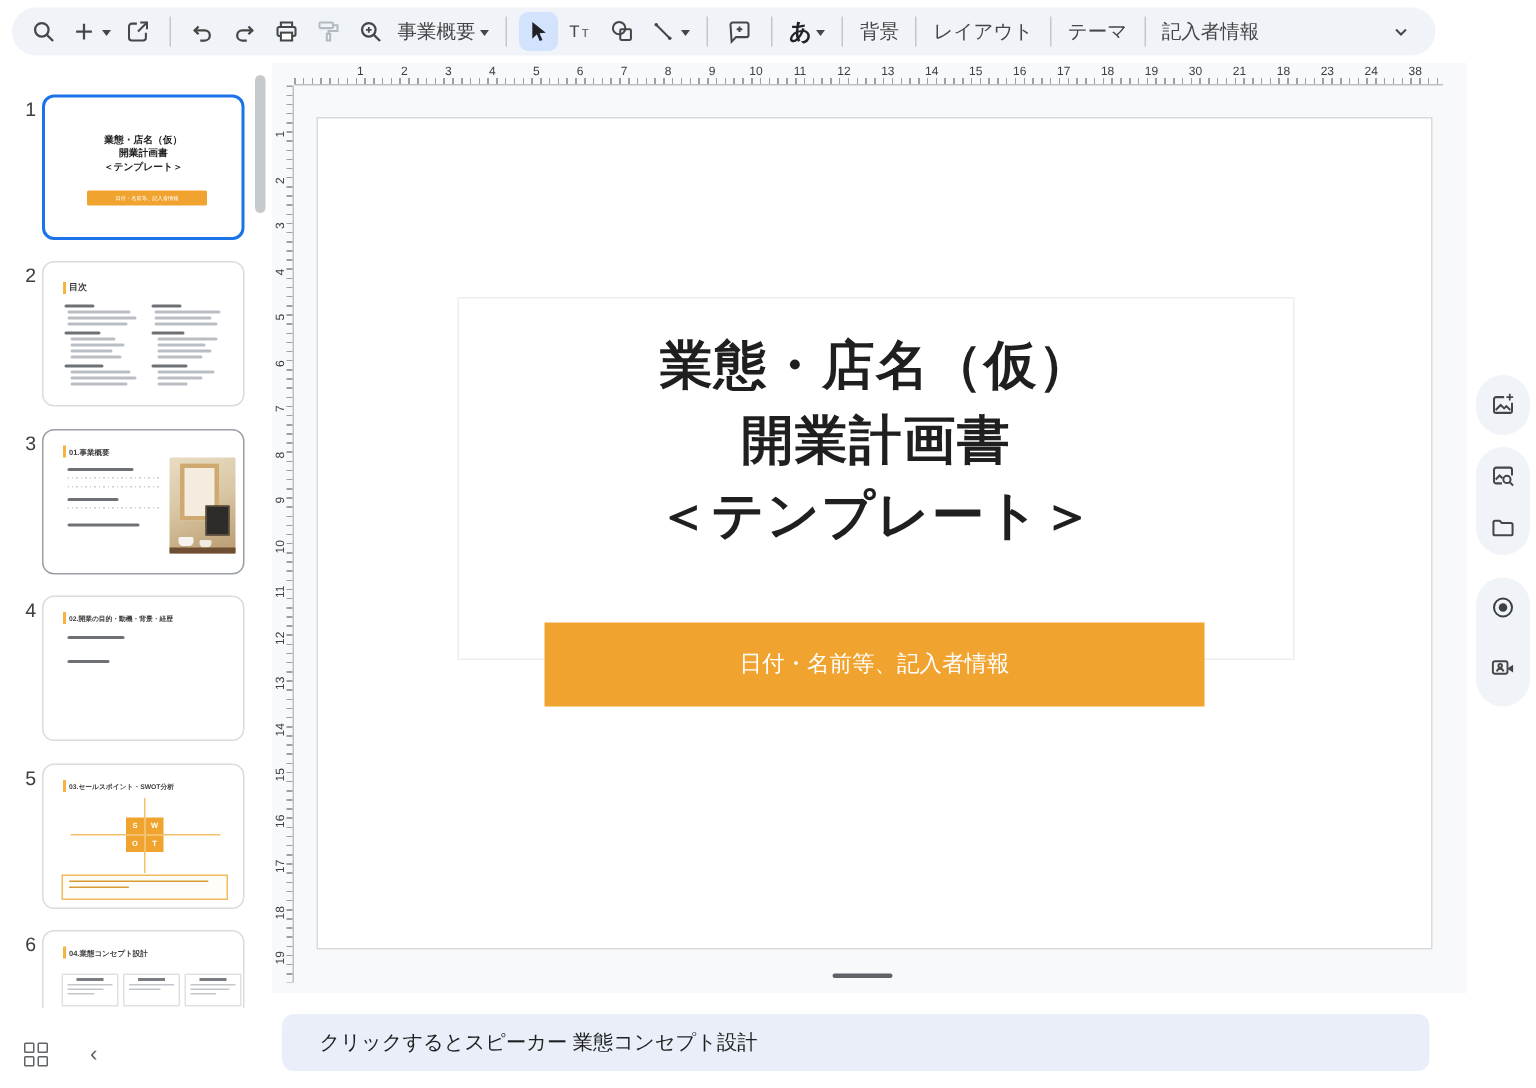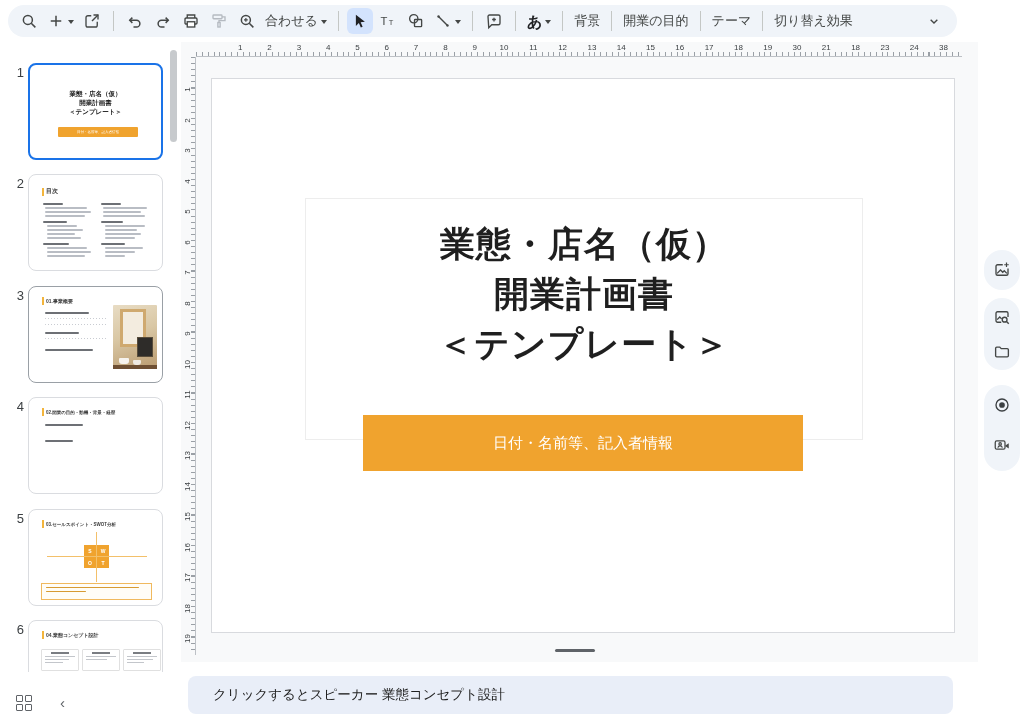--- a/index.html
+++ b/index.html
@@ -192,21 +192,21 @@
     <button class="tbtn">
       <span>
           <svg width="18" height="18" viewBox="0 0 24 24" fill="none" stroke="#444746" stroke-width="2">
             <circle cx="10.5" cy="10.5" r="6"></circle>
             <line x1="15" y1="15" x2="20.5" y2="20.5"></line>
             <path d="M10.5 8v5M8 10.5h5" stroke-width="1.6"></path>
           </svg>
         </span>
     </button>
     <button class="tbtn">
-      <span class="tbtn-text">合わせる</span>
+      <span class="tbtn-text">事業概要</span>
       <span class="caret"></span>
     </button>
     <span class="tdiv"></span>
     <button class="tbtn active">
       <span>
           <svg width="18" height="18" viewBox="0 0 24 24" fill="#202124">
             <path d="M6.5 3.5v15l4-4 2.6 6 2.4-1-2.6-5.9 5.6-.6z"></path>
           </svg>
         </span>
     </button>
@@ -249,29 +249,29 @@
     <button class="tbtn">
       <span class="glyph-a">あ</span>
       <span class="caret"></span>
     </button>
     <span class="tdiv"></span>
     <button class="tbtn">
       <span class="tbtn-text">背景</span>
     </button>
     <span class="tdiv"></span>
     <button class="tbtn">
-      <span class="tbtn-text">開業の目的</span>
+      <span class="tbtn-text">レイアウト</span>
     </button>
     <span class="tdiv"></span>
     <button class="tbtn">
       <span class="tbtn-text">テーマ</span>
     </button>
     <span class="tdiv"></span>
     <button class="tbtn">
-      <span class="tbtn-text">切り替え効果</span>
+      <span class="tbtn-text">記入者情報</span>
     </button>
     <span class="tspacer"></span>
     <button class="tbtn">
       <span>
           <svg width="16" height="16" viewBox="0 0 24 24" fill="none" stroke="#444746" stroke-width="2">
             <path d="M7 10l5 5 5-5"></path>
           </svg>
         </span>
     </button>
   </div>

